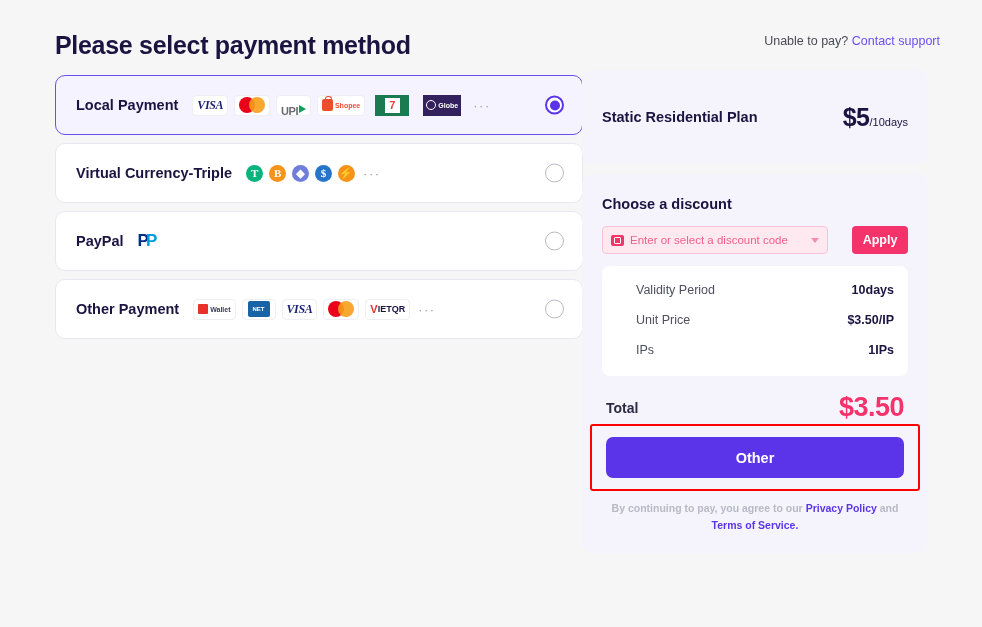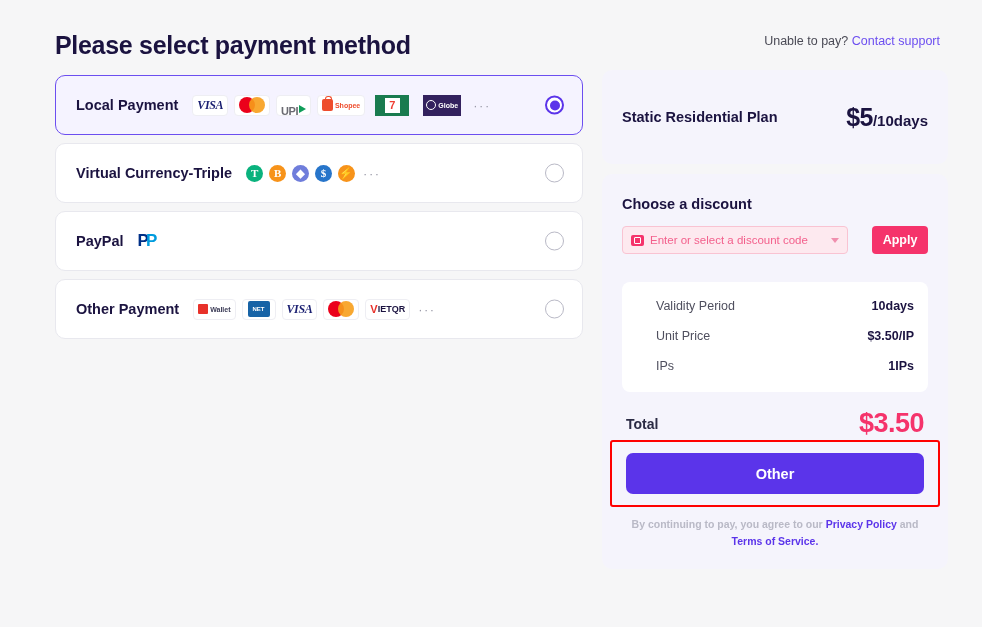--- a/index.html
+++ b/index.html
@@ -100,36 +100,36 @@
   .wallet { display:flex;align-items:center;gap:2px;}
   .wallet .sq{width:10px;height:10px;background:#e8312a;border-radius:1px;}
   .wallet span{font-size:7px;color:#3a3a55;font-weight:700;}
   .netbank { width:22px;height:16px;background:#1763a6;border-radius:2px;display:flex;align-items:center;justify-content:center;}
   .netbank span{font-size:6px;color:#fff;font-weight:700;line-height:1;}
   .vietqr { display:flex;align-items:center;gap:0px;}
   .vietqr .v{color:#e8312a;font-weight:700;font-size:11px;}
   .vietqr .rest{color:#1b1340;font-weight:700;font-size:9px;}
 
   
-  .right-col { position: absolute; left: 602px; top: 70px; width: 346px; }
+  .right-col { position: absolute; left: 582px; top: 70px; width: 346px; }
 
   .plan-card {
     background: #f5f4fc; border-radius: 10px;
     height: 94px; display: flex; align-items: center; justify-content: space-between;
     padding: 0 20px; margin-bottom: 10px;
   }
   .plan-name { font-size: 14.5px; font-weight: 700; color: #1b1340; }
   .plan-price { color: #1b1340; }
   .plan-price .amt { font-size: 25px; font-weight: 700; letter-spacing: -0.5px; }
-  .plan-price .per { font-size: 15px; font-weight: 700; }
+  .plan-price .per { font-size: 11px; font-weight: 400; }
 
   .order-card { background: #f5f4fc; border-radius: 10px; padding: 22px 20px 16px; }
   .section-title { font-size: 14.5px; font-weight: 700; color: #1b1340; margin-bottom: 14px; }
 
-  .discount-row { display: flex; gap: 24px; margin-bottom: 28px; }
+  .discount-row { display: flex; gap: 24px; margin-bottom: 12px; }
   .discount-input {
     flex: 1; height: 28px; background: #fde9ef; border: 1px solid #f9c3d2;
     border-radius: 4px; display: flex; align-items: center; padding: 0 8px; gap: 6px;
     position: relative;
   }
   .ticket { width: 13px; height: 11px; background: #f5336b; border-radius: 2px;
             display:flex;align-items:center;justify-content:center; flex: none;}
   .ticket::after{content:"";width:5px;height:5px;border:1.2px solid #fff;border-radius:1px;}
   .discount-placeholder { font-size: 11.5px; color: #f3608c; flex: 1; }
   .caret { width:0;height:0;border-left:4px solid transparent;border-right:4px solid transparent;

